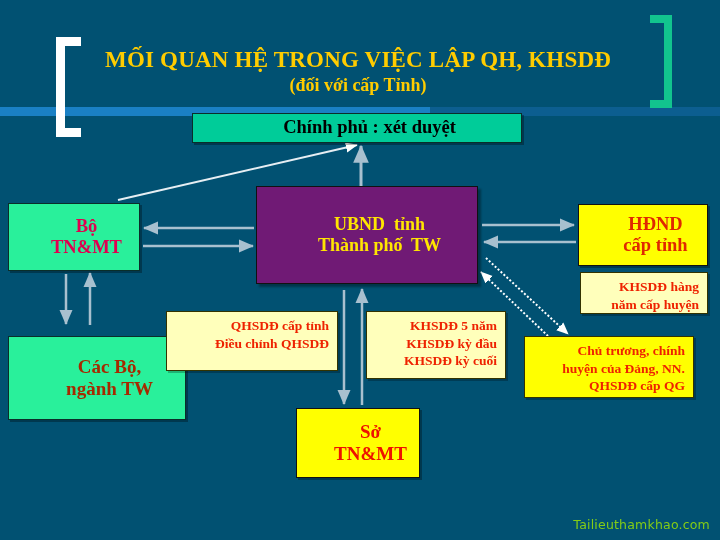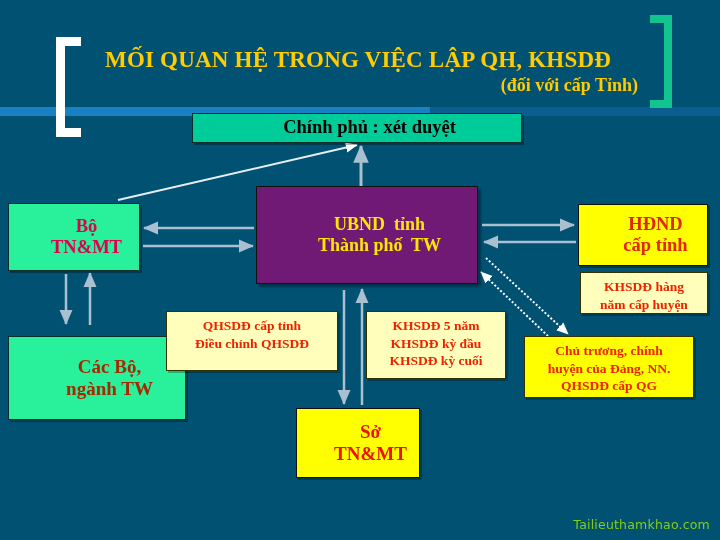--- a/index.html
+++ b/index.html
@@ -70,21 +70,20 @@
     line-height: 1.18;
   }
   .title-main {
     font-size: 23px;
     letter-spacing: .2px;
     margin-top: 8px;
   }
   .title-sub {
     font-size: 18px;
     margin-top: 2px;
-    text-align: right;
   }
 
   
   .box {
     position: absolute;
     box-sizing: border-box;
     display: flex;
     flex-direction: column;
     align-items: center;
     justify-content: center;
@@ -153,21 +152,21 @@
   .note {
     position: absolute;
     box-sizing: border-box;
     background: #ffffbb;
     border: 1px solid #333300;
     color: #ee2200;
     font-weight: bold;
     font-size: 13.5px;
     line-height: 1.30;
     padding: 5px 8px;
-    text-align: center;
+    text-align: right;
     box-shadow: 2px 2px 0 rgba(0,0,0,0.25);
   }
   .note .ln { display: block; white-space: pre; }
 
   .note-huyen { left: 580px; top: 272px; width: 128px; height: 42px; }
   .note-qhsdd { left: 166px; top: 311px; width: 172px; height: 60px; }
   .note-khsdd { left: 366px; top: 311px; width: 140px; height: 68px; }
 
   .note-chutruong {
     left: 524px; top: 336px; width: 170px; height: 62px;

